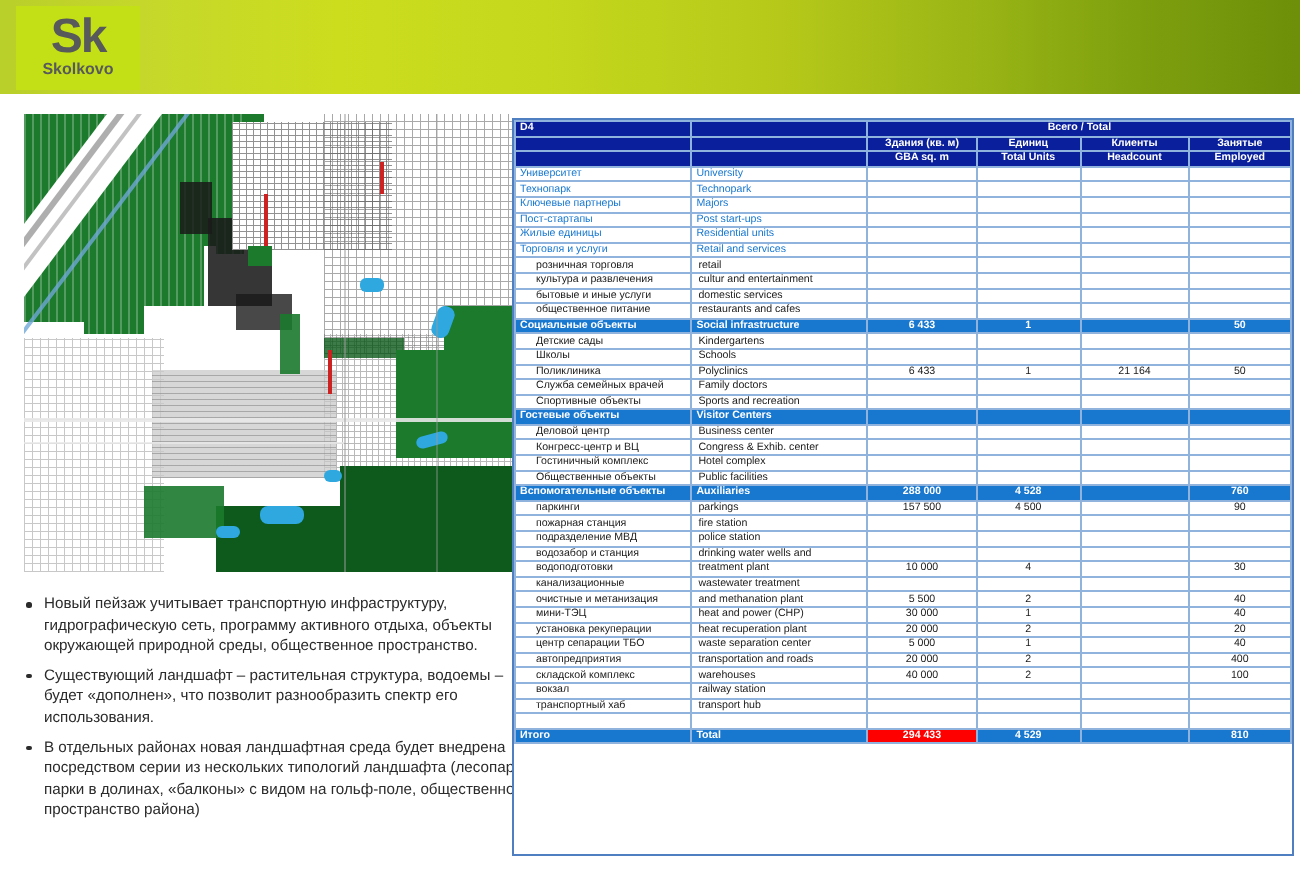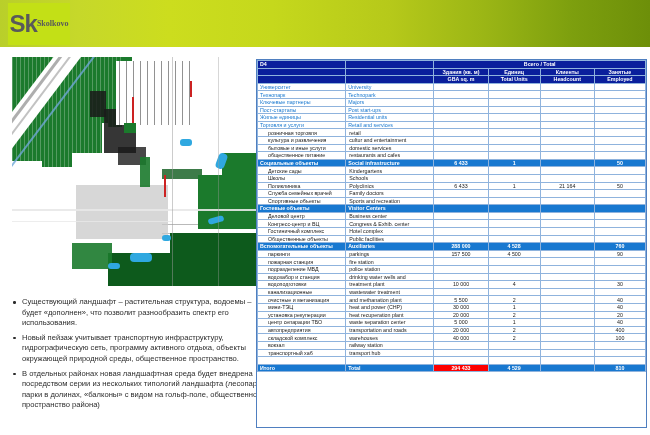--- a/index.html
+++ b/index.html
@@ -18,30 +18,30 @@
   
   .header-band {
     position: absolute; left: 0; top: 0; width: 650px; height: 47px;
     background: linear-gradient(90deg,
        #b9cf2a 0%, #c6d82a 12%, #ccdd1e 26%, #c5d81c 42%,
        #b6c91a 60%, #9ab515 75%, #7d9f0e 88%, #6d8f09 100%);
   }
   .logo-box {
     position: absolute; left: 8px; top: 3px; width: 62px; height: 42px;
     background: #c3e016;
-    display: flex; 
+    display: flex; flex-direction: column;
     align-items: center; justify-content: center;
   }
   .logo-sk {
     font-family: "Liberation Sans", sans-serif;
     font-weight: bold; font-size: 24px; line-height: 22px;
     color: #58595b; letter-spacing: -1px;
   }
   .logo-word {
-    font-family: Liberation Serif, serif;
+    font-family: Liberation Sans, sans-serif;
     font-weight: bold; font-size: 8px; line-height: 10px;
     color: #58595b;
     text-align: right;
   }
   .slide-title {
     position: absolute; left: 88px; top: 8px;
     font-family: "Liberation Serif", serif;
     font-weight: bold; font-size: 22px; color: #111111;
     letter-spacing: 0.3px;
   }
@@ -198,25 +198,25 @@
       <div class="mp road" style="left:0;top:152px;width:245px;height:1.5px;opacity:.9;"></div>
       <div class="mp road" style="left:0;top:164px;width:160px;height:1.2px;opacity:.8;"></div>
       <div class="mp greyd" style="left:160px;top:0;width:1.2px;height:229px;opacity:.5;"></div>
       <div class="mp greyd" style="left:206px;top:0;width:1.2px;height:229px;opacity:.4;"></div>
     </div>
   </div>
 
   <div class="bullets">
     <div class="bullet">
       <span class="bullet-dot"></span>
-      <span>Существующий ландшафт – растительная структура, водоемы – будет «дополнен», что позволит разнообразить спектр его использования.</span>
+      <span>Новый пейзаж учитывает транспортную инфраструктуру, гидрографическую сеть, программу активного отдыха, объекты окружающей природной среды, общественное пространство.</span>
     </div>
     <div class="bullet">
       <span class="bullet-dot"></span>
-      <span>Новый пейзаж учитывает транспортную инфраструктуру, гидрографическую сеть, программу активного отдыха, объекты окружающей природной среды, общественное пространство.</span>
+      <span>Существующий ландшафт – растительная структура, водоемы – будет «дополнен», что позволит разнообразить спектр его использования.</span>
     </div>
     <div class="bullet">
       <span class="bullet-dot"></span>
       <span>В отдельных районах новая ландшафтная среда будет внедрена посредством серии из нескольких типологий ландшафта (лесопарк, парки в долинах, «балконы» с видом на гольф-поле, общественное пространство района)</span>
     </div>
   </div>
 
   <div class="table-wrap">
     <table class="t">
       <colgroup>

